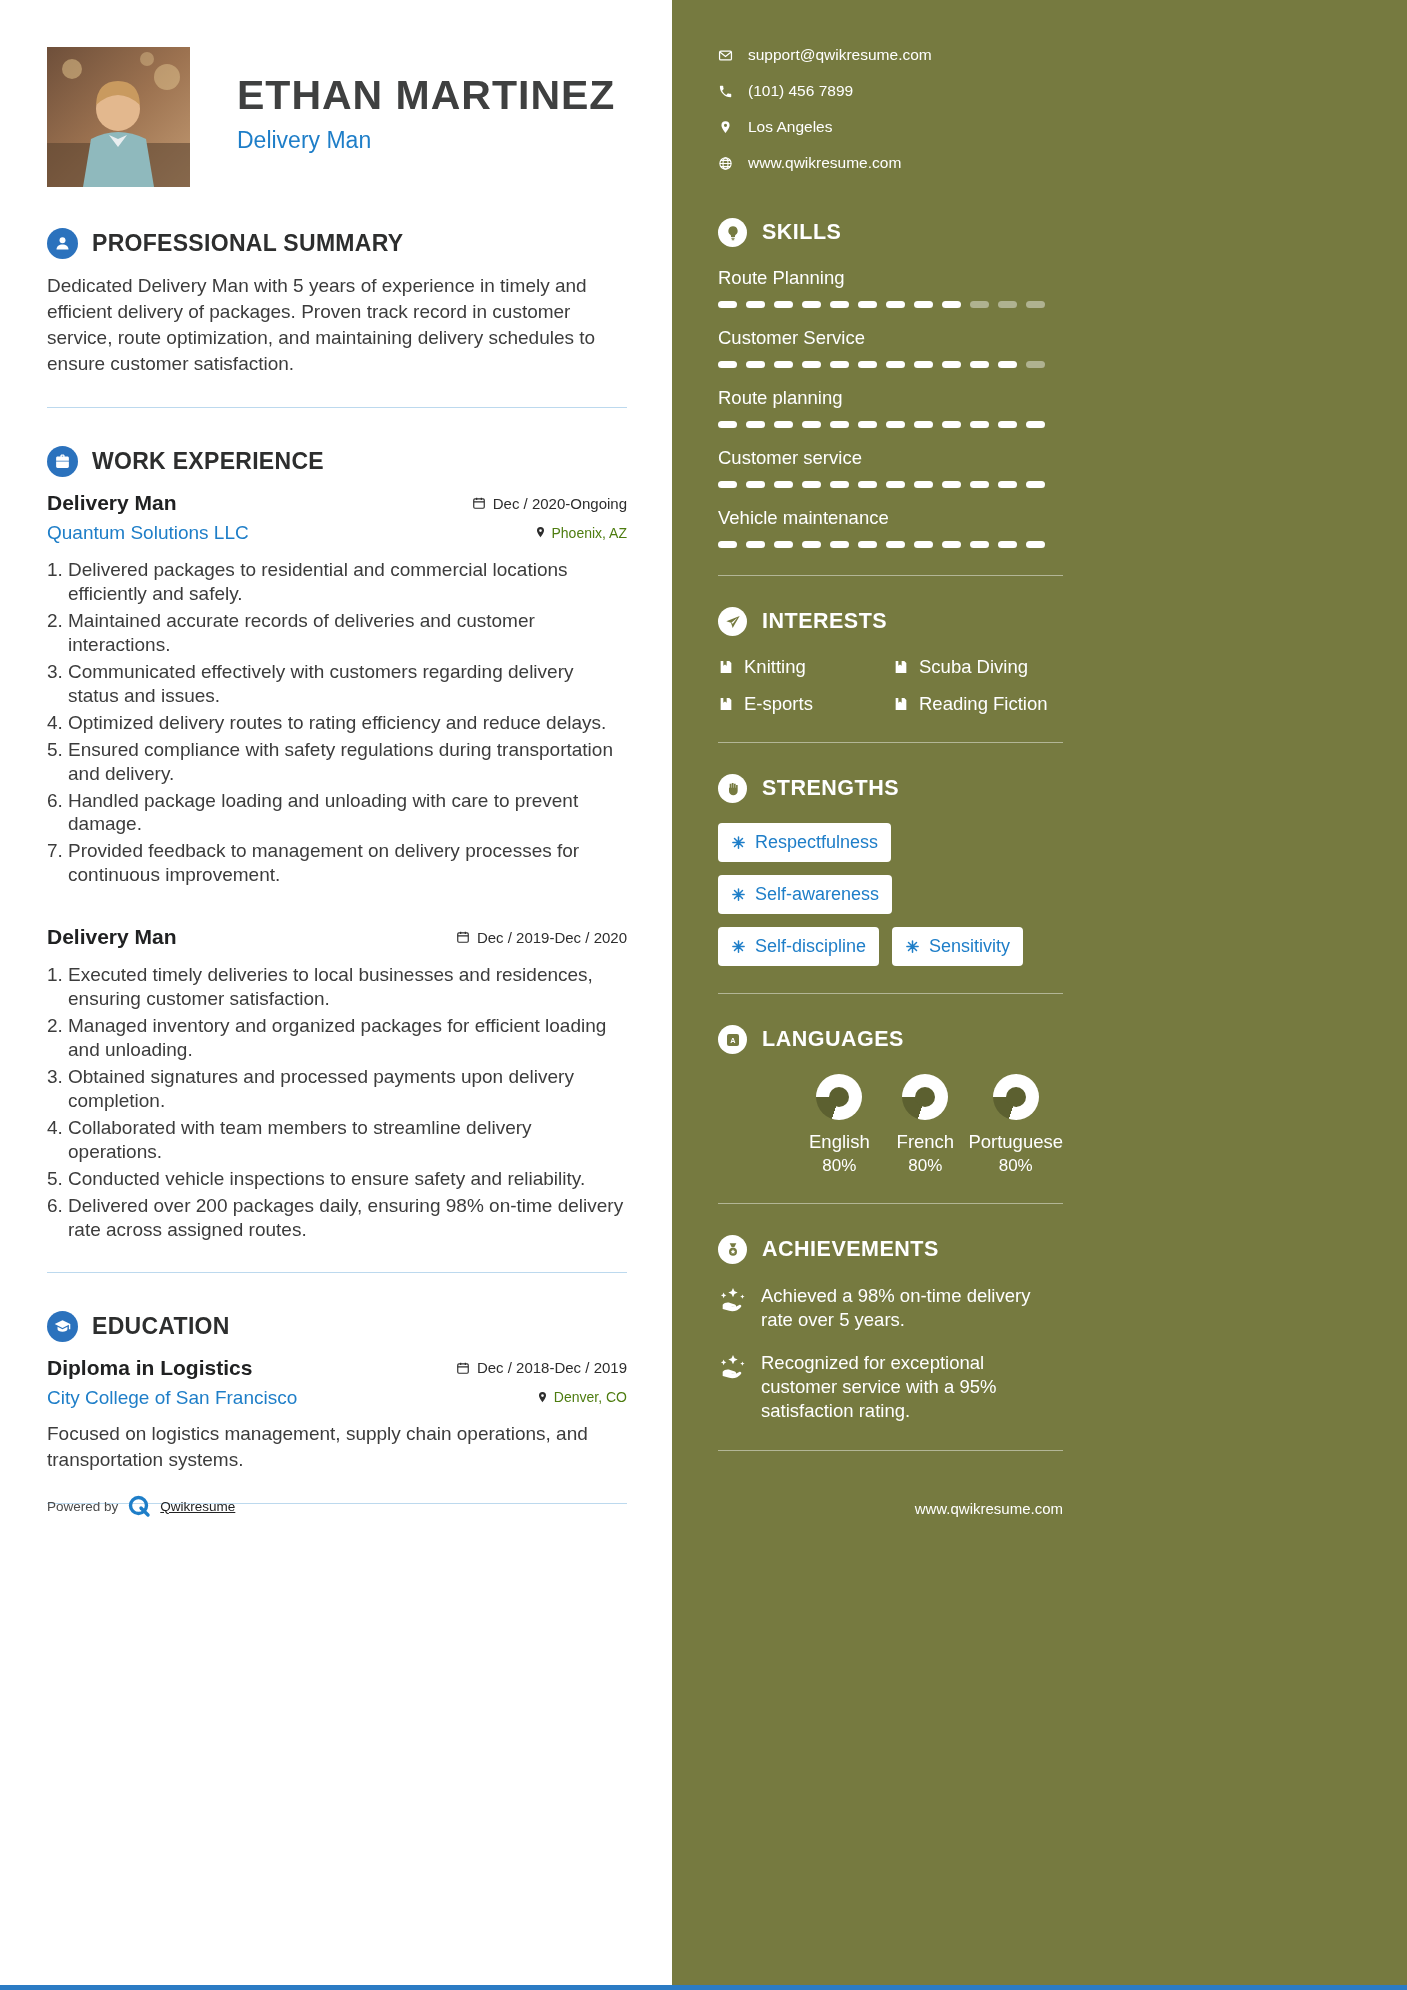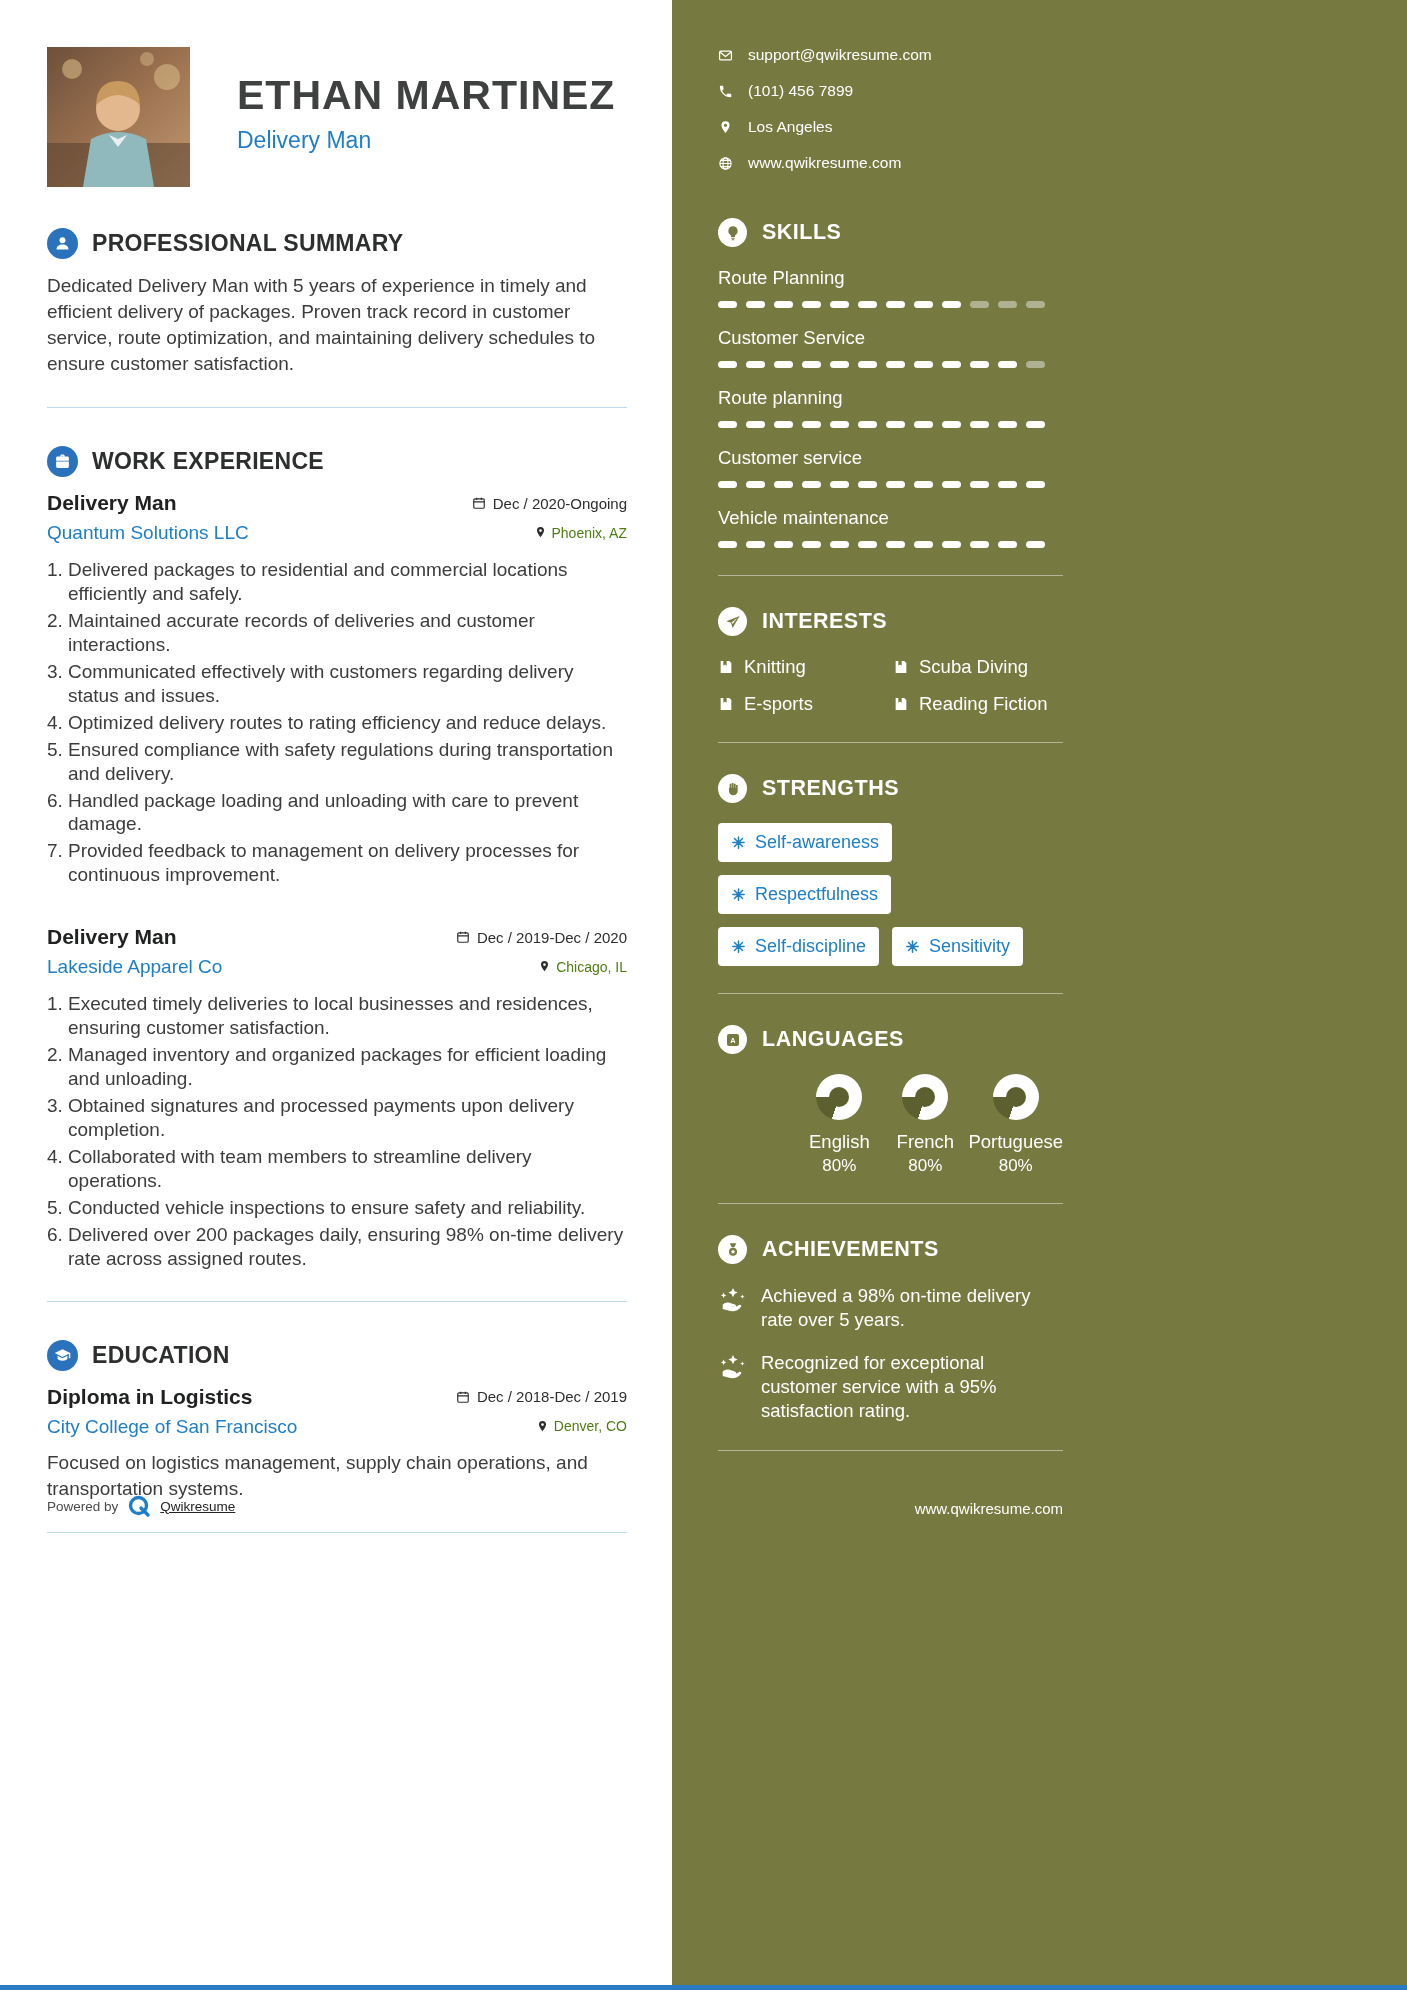--- a/index.html
+++ b/index.html
@@ -206,29 +206,20 @@
         <div class="job-head-row">
           <div class="job-name">Delivery Man</div>
           <div class="meta">
             <svg viewBox="0 0 24 24" fill="none" stroke="#2d2d2d" stroke-width="2">
                 <rect x="3" y="5" width="18" height="16" rx="2"></rect>
                 <path d="M8 3v4M16 3v4M3 10h18"></path>
               </svg>
             <span>Dec / 2019-Dec / 2020</span>
           </div>
         </div>
-        <div class="job-sub-row">
-          <a class="company-link">Lakeside Apparel Co</a>
-          <div class="meta-small">
-            <svg viewBox="0 0 24 24" fill="#2d2d2d">
-                <path d="M12 2a6.5 6.5 0 00-6.5 6.5C5.5 13 12 21 12 21s6.5-8 6.5-12.5A6.5 6.5 0 0012 2zm0 9a2.5 2.5 0 110-5 2.5 2.5 0 010 5z"></path>
-              </svg>
-            <span>Chicago, IL</span>
-          </div>
-        </div>
         <ol class="bullets">
           <li>Executed timely deliveries to local businesses and residences, ensuring customer satisfaction.</li>
           <li>Managed inventory and organized packages for efficient loading and unloading.</li>
           <li>Obtained signatures and processed payments upon delivery completion.</li>
           <li>Collaborated with team members to streamline delivery operations.</li>
           <li>Conducted vehicle inspections to ensure safety and reliability.</li>
           <li>Delivered over 200 packages daily, ensuring 98% on-time delivery rate across assigned routes.</li>
         </ol>
       </article>
     </section>
@@ -461,29 +452,29 @@
               </svg>
           </span>
           <h2 class="side-title">STRENGTHS</h2>
         </div>
         <div class="chip-rows">
           <div class="chip-row">
             <span class="chip">
               <svg viewBox="0 0 24 24" fill="none" stroke="#1e7ec8" stroke-width="2.4" stroke-linecap="round">
                   <path d="M12 3v18M3 12h18M5.6 5.6l12.8 12.8M18.4 5.6L5.6 18.4"></path>
                 </svg>
-              <span>Self-awareness</span>
+              <span>Respectfulness</span>
             </span>
           </div>
           <div class="chip-row">
             <span class="chip">
               <svg viewBox="0 0 24 24" fill="none" stroke="#1e7ec8" stroke-width="2.4" stroke-linecap="round">
                   <path d="M12 3v18M3 12h18M5.6 5.6l12.8 12.8M18.4 5.6L5.6 18.4"></path>
                 </svg>
-              <span>Respectfulness</span>
+              <span>Self-awareness</span>
             </span>
           </div>
           <div class="chip-row">
             <span class="chip">
               <svg viewBox="0 0 24 24" fill="none" stroke="#1e7ec8" stroke-width="2.4" stroke-linecap="round">
                   <path d="M12 3v18M3 12h18M5.6 5.6l12.8 12.8M18.4 5.6L5.6 18.4"></path>
                 </svg>
               <span>Self-discipline</span>
             </span>
             <span class="chip">

